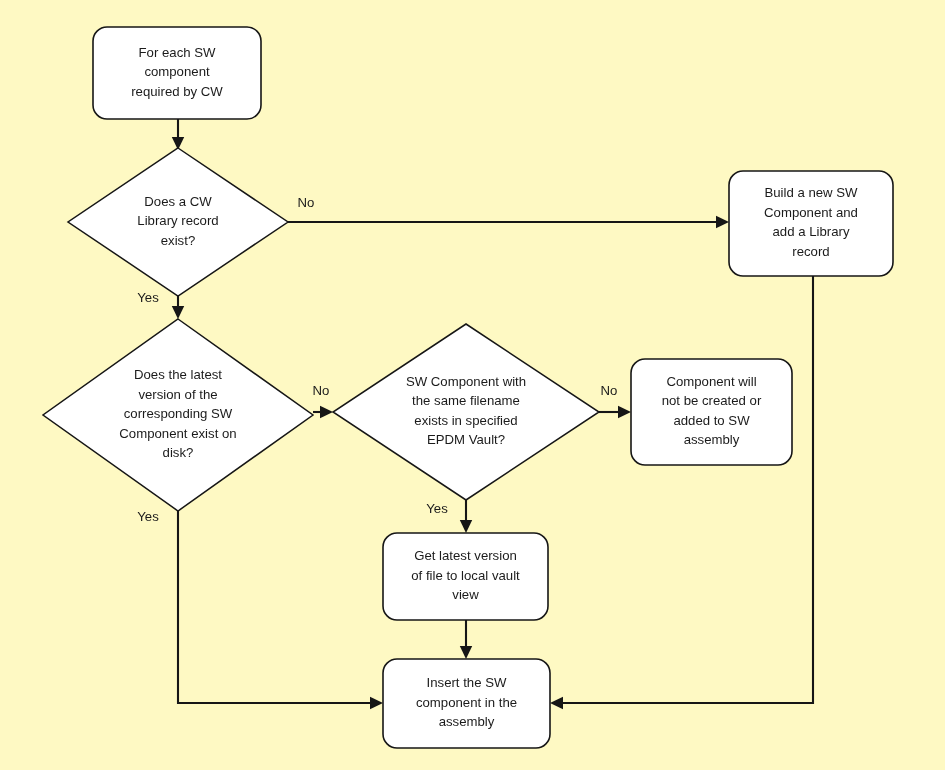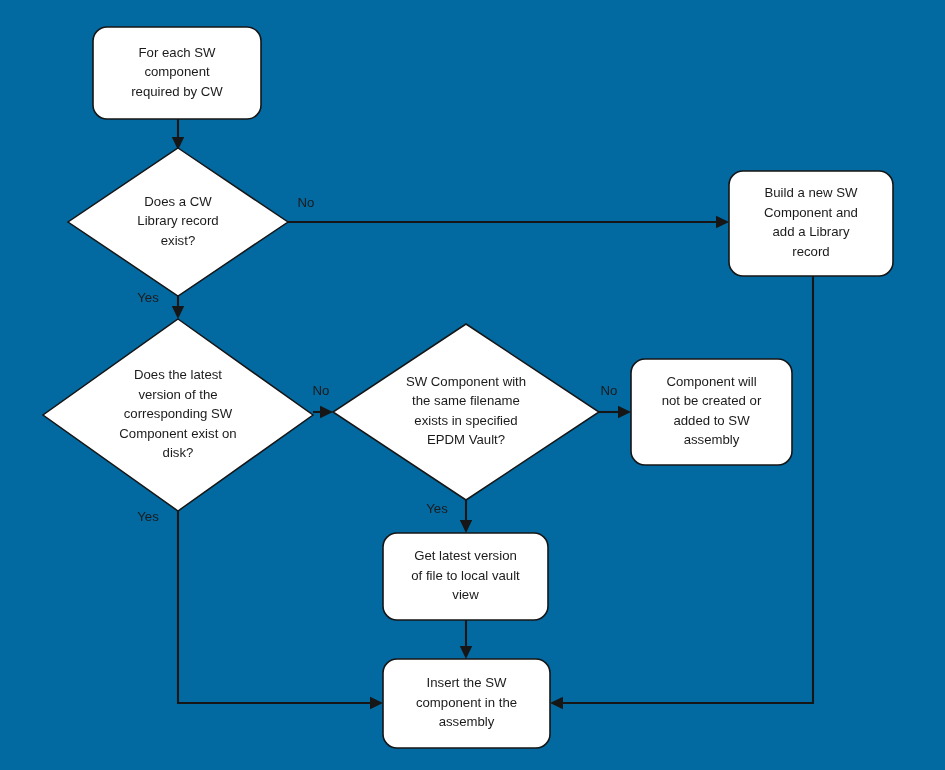--- a/index.html
+++ b/index.html
@@ -11,21 +11,21 @@
   body {
     width: 945px;
     height: 770px;
     font-family: "Liberation Sans", sans-serif;
     overflow: hidden;
   }
   #flowchart-root {
     position: relative;
     width: 945px;
     height: 770px;
-    background: #0369a1;
+    background: #fef9c3;
   }
   svg#flow-svg {
     position: absolute;
     top: 0;
     left: 0;
     width: 945px;
     height: 770px;
     display: block;
   }
   .node-shape {

